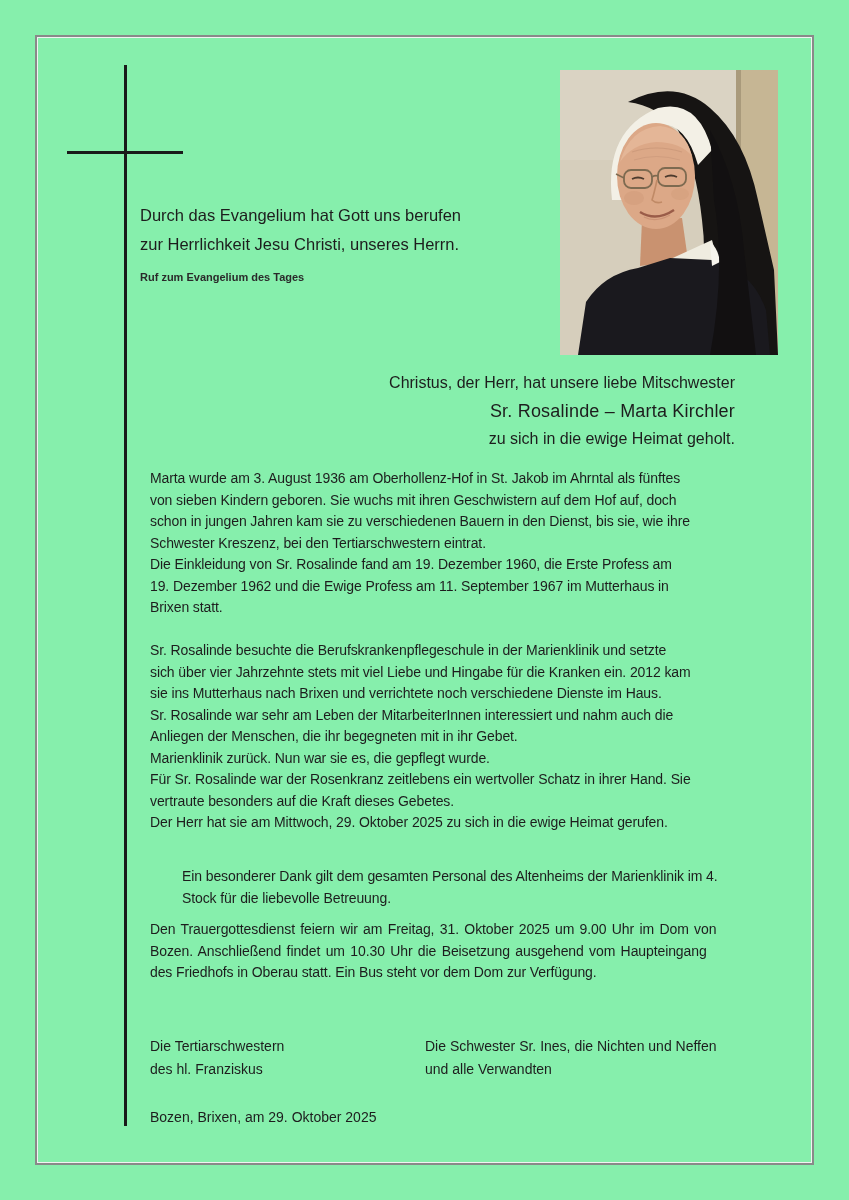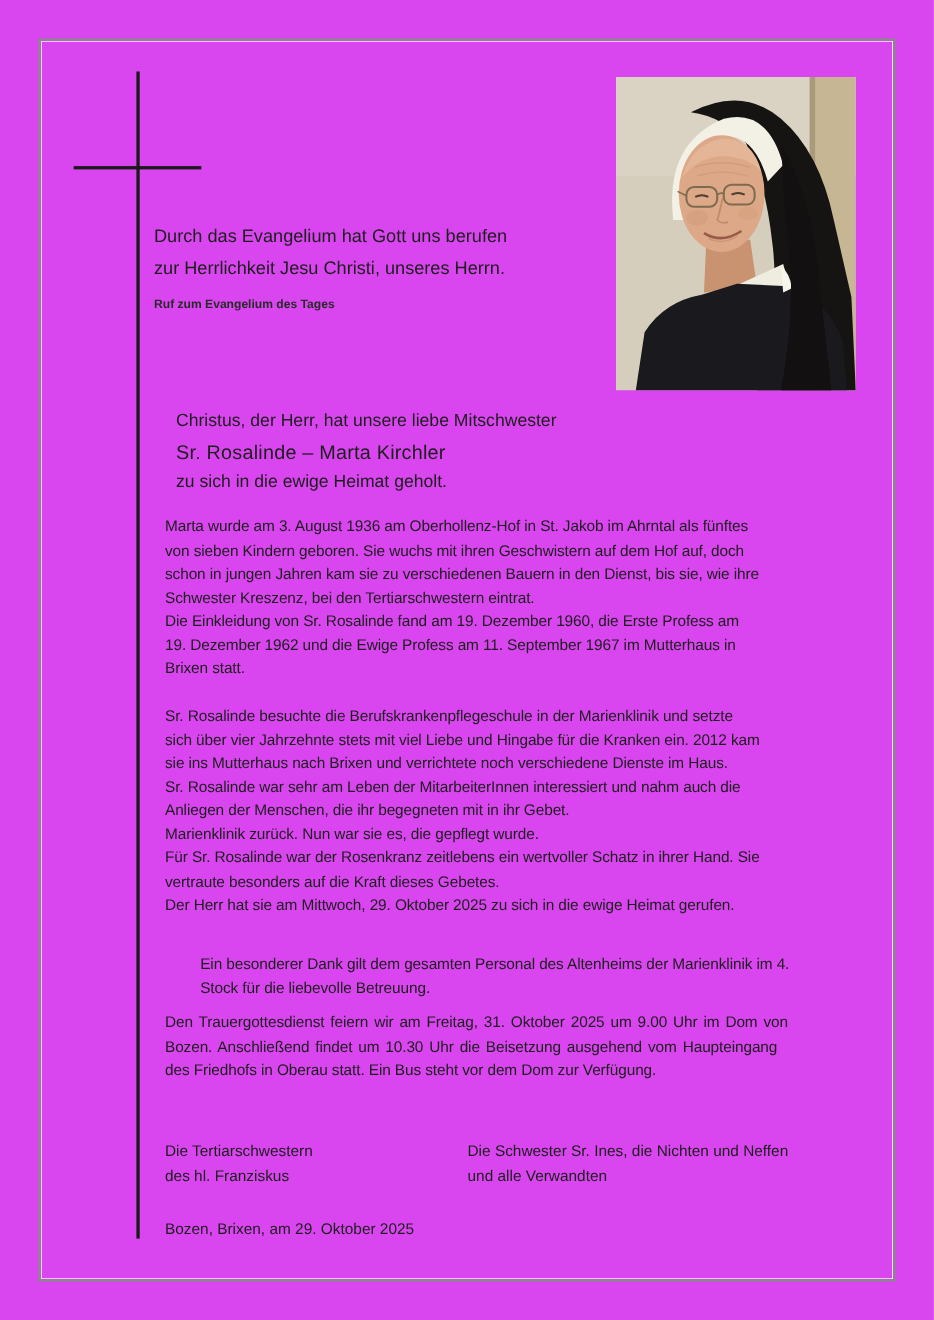--- a/index.html
+++ b/index.html
@@ -1,40 +1,40 @@
 <!DOCTYPE html>
 <html><head>
 <meta charset="utf-8">
 <style>
   html,body{margin:0;padding:0;background:#ffffff;}
   .page{
     position:relative;
     width:849px;height:1200px;
-    background:#d946ef;
+    background:#86efac;
     font-family:"Liberation Sans", sans-serif;
     color:#1d1d1d;
     overflow:hidden;
   }
   .frame{
     position:absolute;
     left:35px;top:35px;
     width:775px;height:1126px;
     border:2px solid #898989;
     box-shadow:inset 0 0 0 1px #f2f2f2;
   }
   
   .cross-v{position:absolute;left:124px;top:65px;width:3px;height:1061px;background:#1a1a1a;}
   .cross-h{position:absolute;left:67px;top:151px;width:116px;height:3px;background:#1a1a1a;}
   
   .quote{position:absolute;left:140px;top:201px;font-size:16.5px;line-height:29px;white-space:nowrap;}
   .quote-source{position:absolute;left:140px;top:271px;font-size:11px;font-weight:bold;color:#2a2a2a;white-space:nowrap;}
   
   .photo{position:absolute;left:560px;top:70px;width:218px;height:285px;}
   
-  .intro{position:absolute;left:160px;top:371px;width:600px;text-align:left;}
+  .intro{position:absolute;left:135px;top:371px;width:600px;text-align:right;}
   .intro-line1{font-size:16px;line-height:24px;}
   .intro-name{font-size:18px;line-height:32px;letter-spacing:.2px;}
   .intro-line2{font-size:16px;line-height:24px;}
   
   .para{position:absolute;left:150px;font-size:14px;line-height:21.5px;letter-spacing:-0.1px;}
   .para div{white-space:nowrap;}
   .p1{top:468px;}
   .p2{top:640px;}
   .p3{top:866px;margin-left:32px;}
   .p4{top:919px;}

